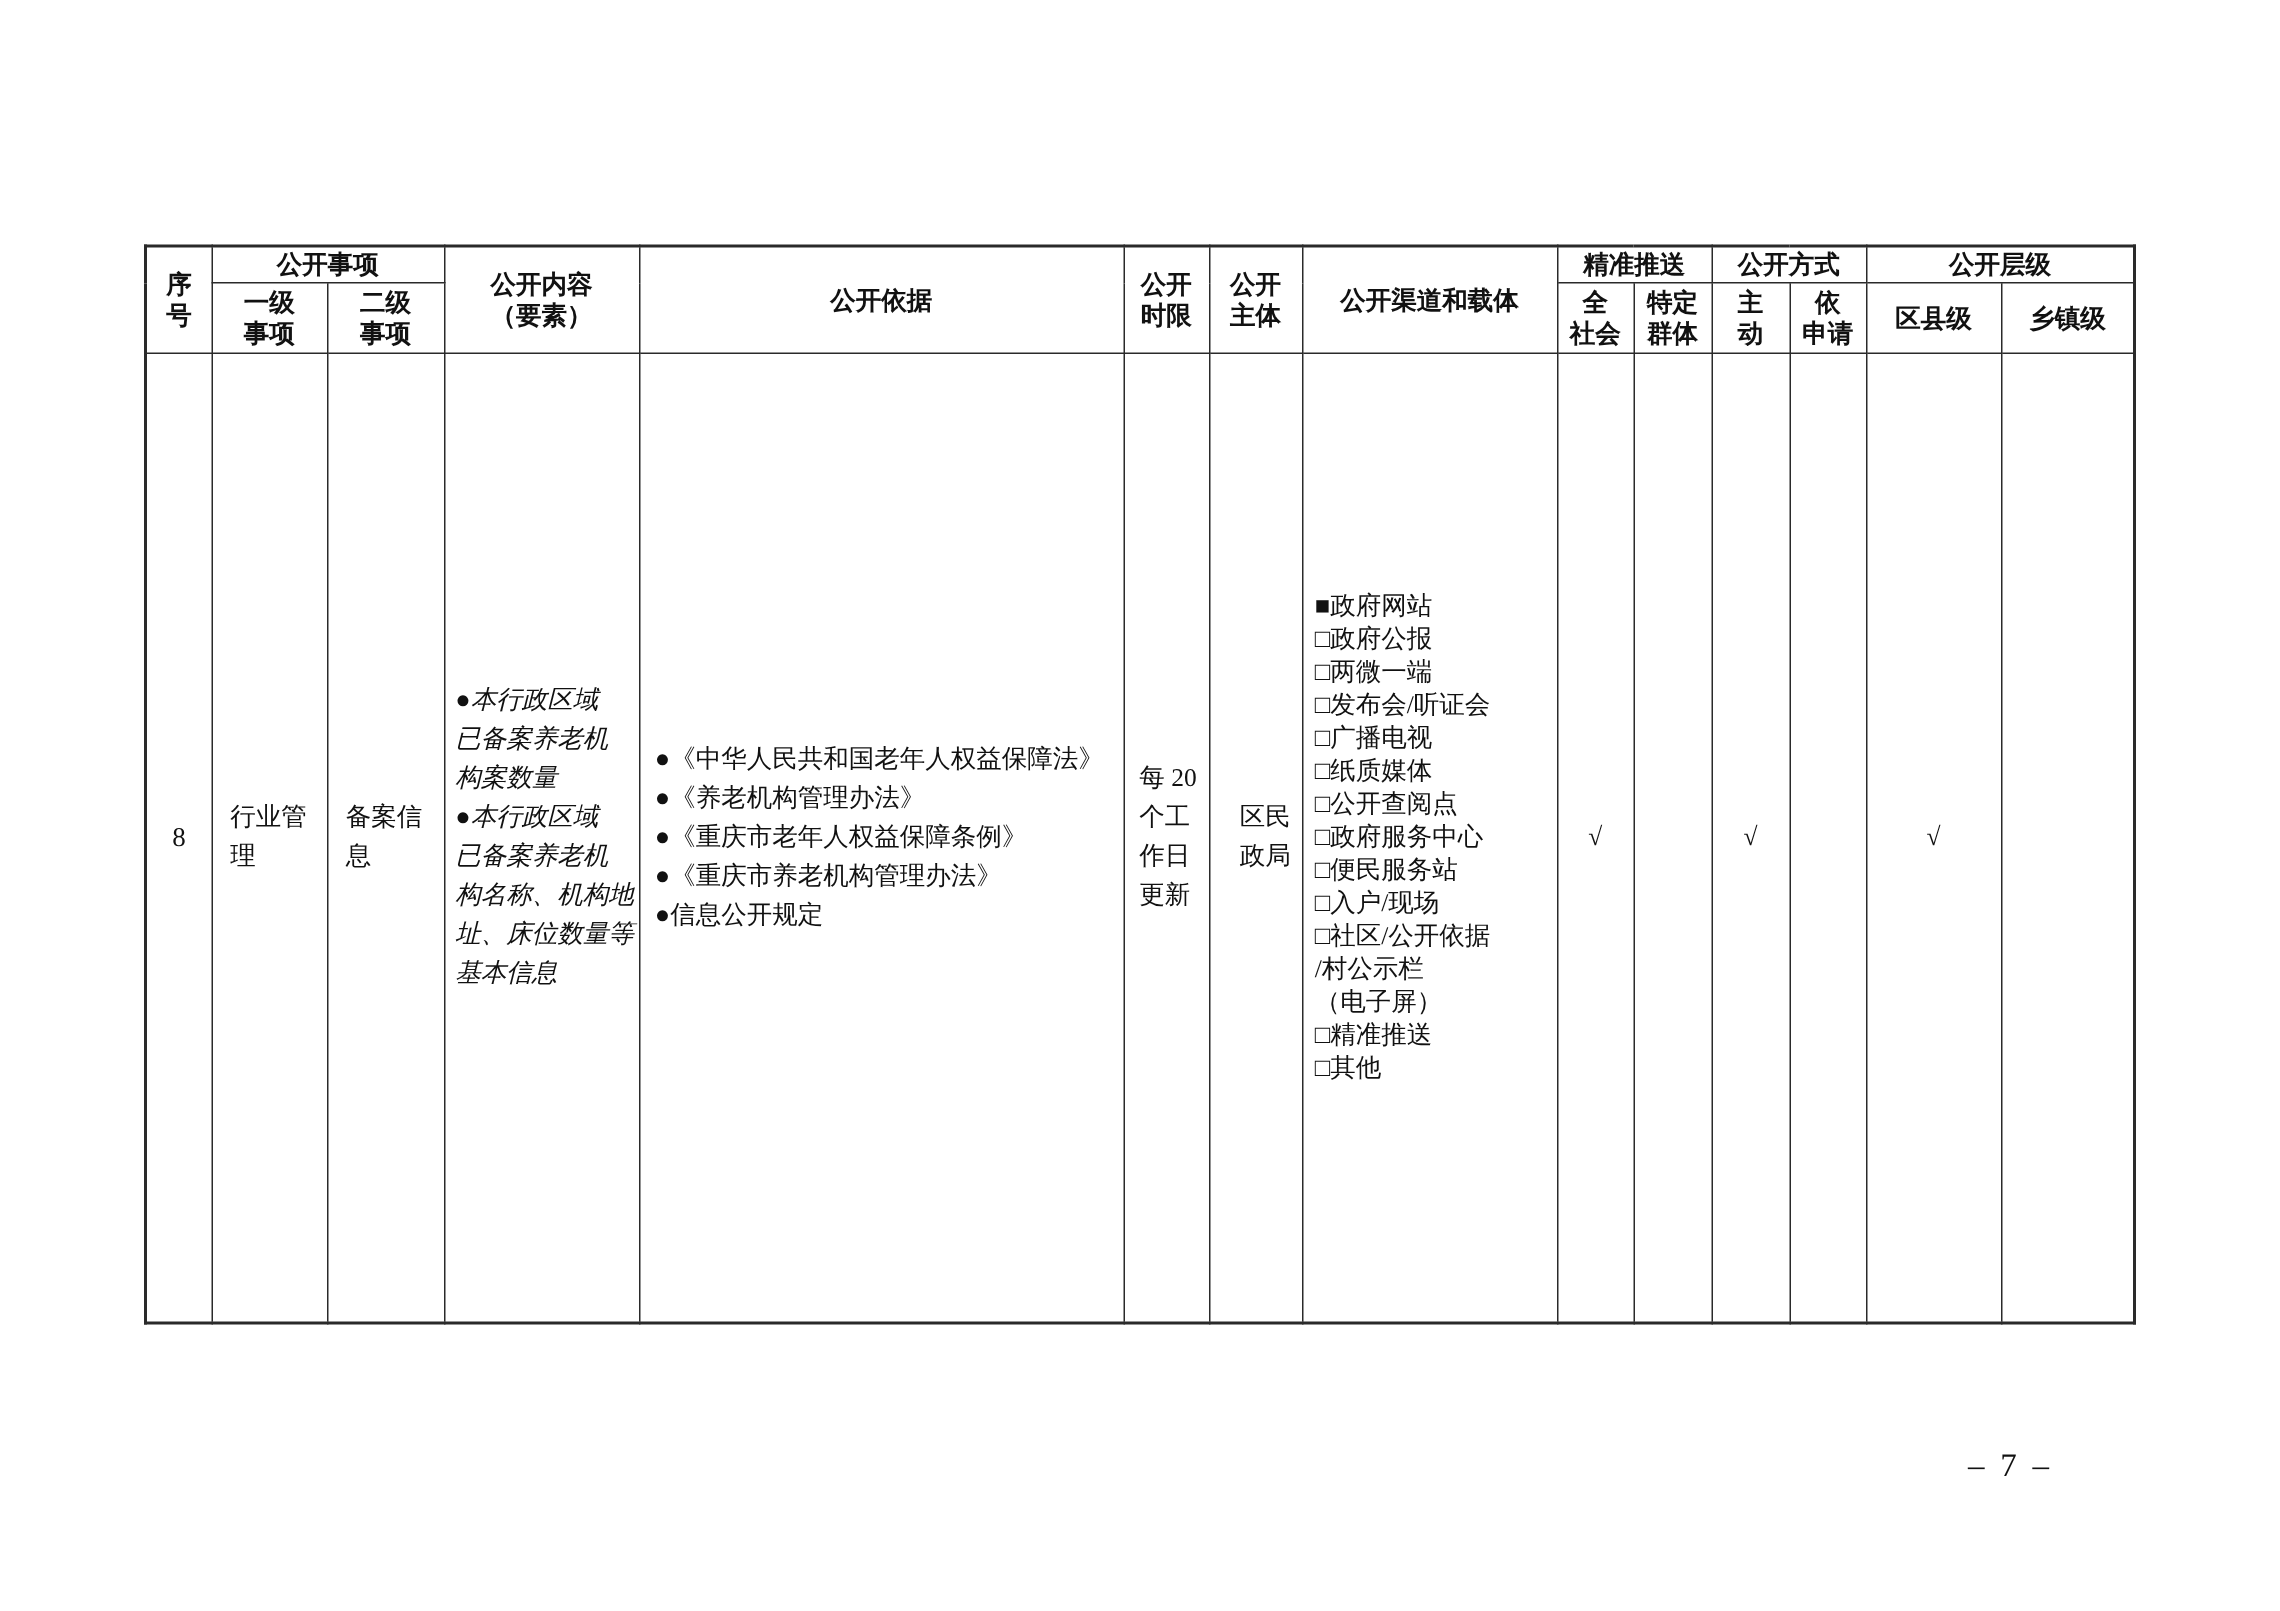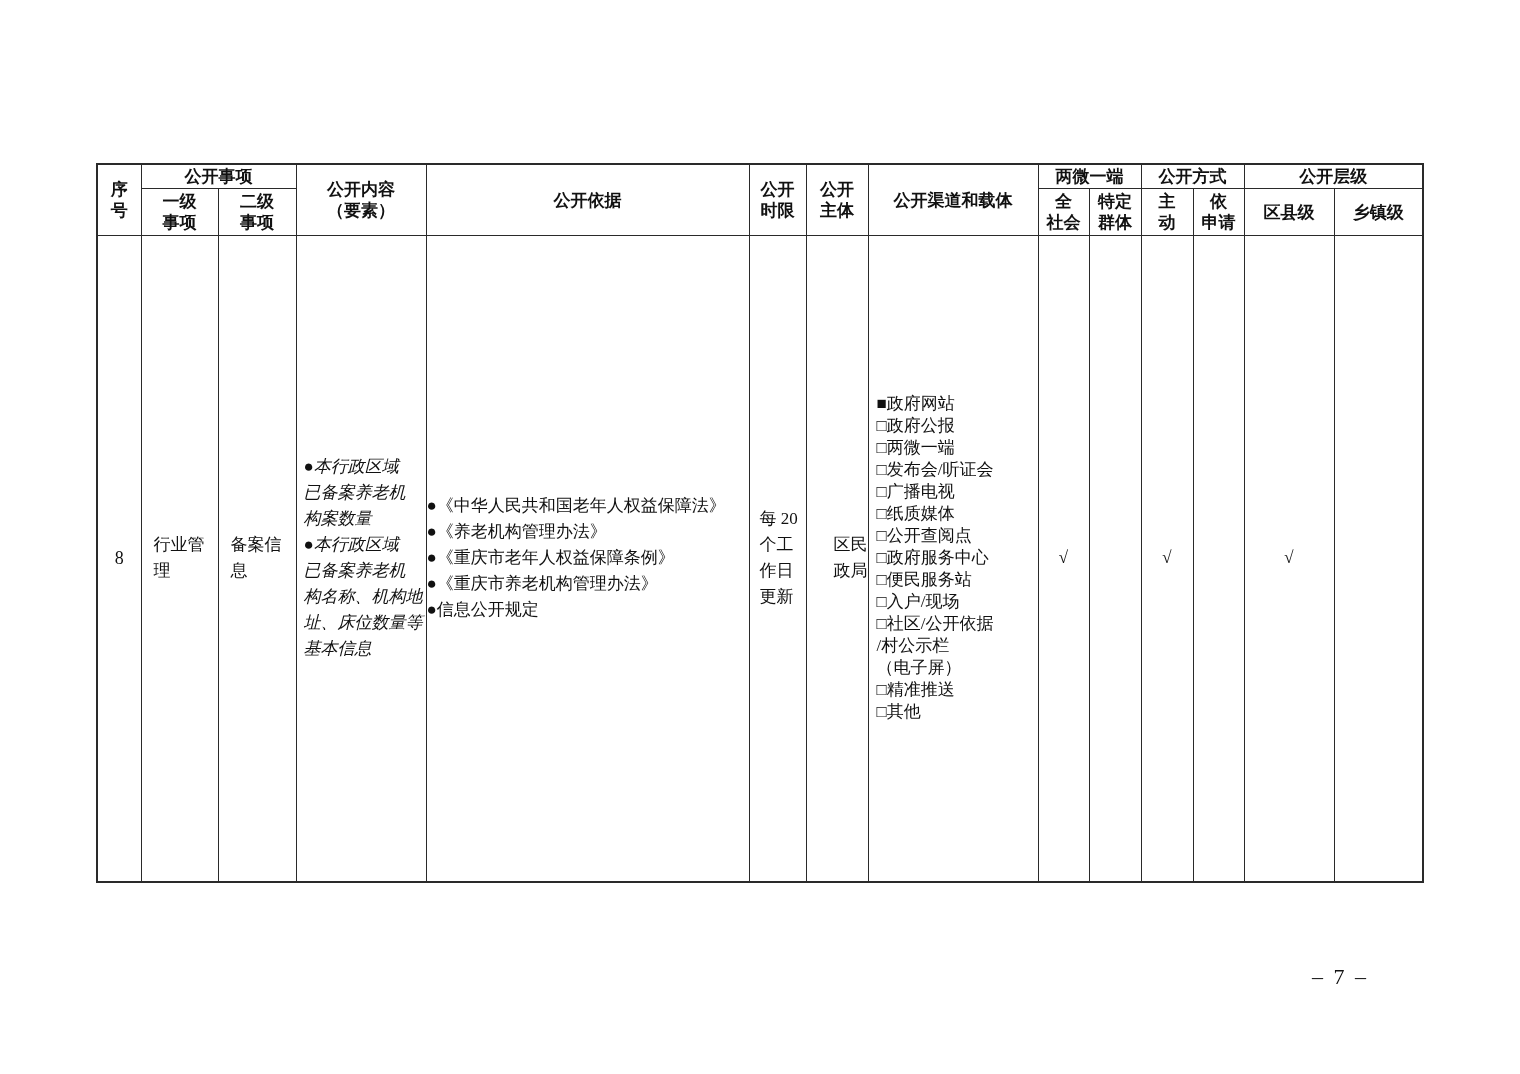--- a/index.html
+++ b/index.html
@@ -28,24 +28,24 @@
   }
   tr.h1 { height: 21px; }
   tr.h2 { height: 47px; }
   tbody tr { height: 646px; }
   td { vertical-align: middle; font-size: 17px; }
   .pre { white-space: pre-line; }
   td.cell-serial { text-align: center; font-size: 18px; }
   td.cell-level1, td.cell-level2 { padding-left: 12px; line-height: 26px; margin-left: 12px; }
   td.cell-content { padding-left: 7px; padding-right: 2px; font-style: italic; }
   td.cell-content div { line-height: 26px; }
-  td.cell-basis { padding-right: 2px; }
+  td.cell-basis { padding-left: 10px; padding-right: 2px; }
   td.cell-basis div { line-height: 26px; white-space: nowrap; }
   td.cell-time { padding-left: 10px; line-height: 26px; }
-  td.cell-subject { padding-left: 4px; line-height: 26px; text-align: right; }
+  td.cell-subject { padding-left: 20px; line-height: 26px; }
   td.cell-channels { padding-left: 8px; padding-right: 2px; }
   td.cell-channels div { line-height: 22px; }
   td.cell-check { text-align: center; font-size: 17px; }
 
   .page-number {
     position: absolute; left: 1312px; top: 964px;
     font-size: 22px; color: #111111; word-spacing: 5px;
   }
 </style>
 </head>
@@ -76,21 +76,21 @@
 号</th>
         <th colspan="2">公开事项</th>
         <th rowspan="2">公开内容
 （要素）</th>
         <th rowspan="2">公开依据</th>
         <th rowspan="2">公开
 时限</th>
         <th rowspan="2">公开
 主体</th>
         <th rowspan="2">公开渠道和载体</th>
-        <th colspan="2">两微一端</th>
+        <th colspan="2">精准推送</th>
         <th colspan="2">公开方式</th>
         <th colspan="2">公开层级</th>
       </tr>
       <tr class="h2">
         <th>一级
 事项</th>
         <th>二级
 事项</th>
         <th>全
 社会</th>

